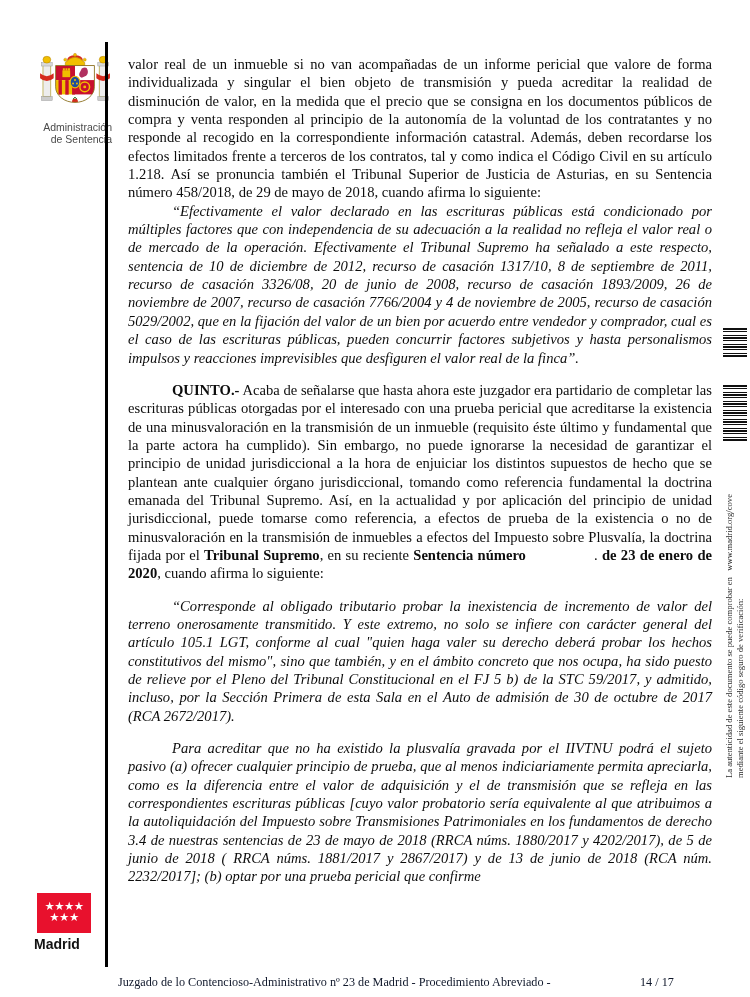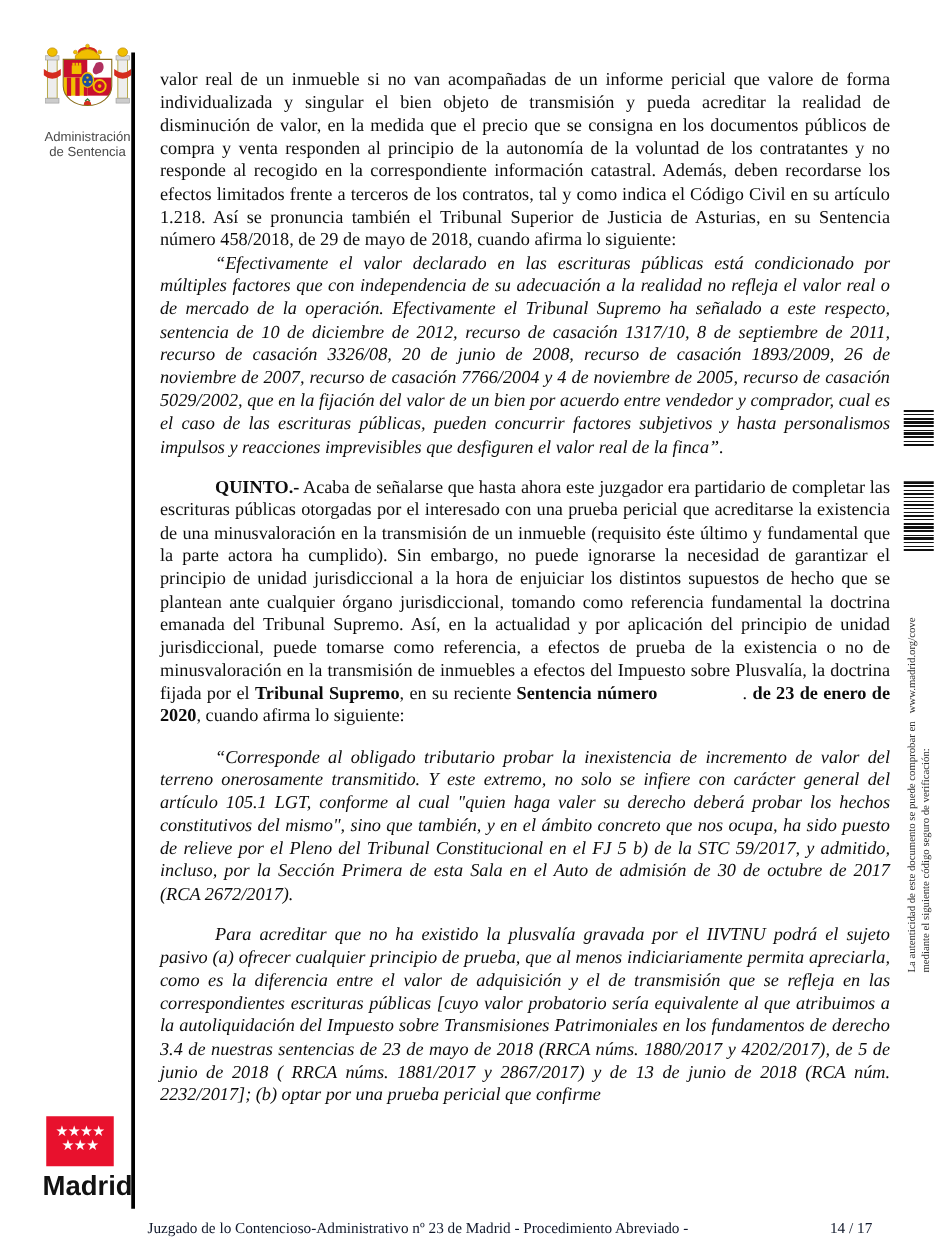--- a/index.html
+++ b/index.html
@@ -10,23 +10,23 @@
     background: #ffffff;
     overflow: hidden;
     font-family: "Liberation Serif", serif;
     color: #111;
   }
 
   
   .justice-block {
     position: absolute;
     left: 28px;
-    top: 32px;
+    top: 50px;
     width: 84px;
-    text-align: center;
+    text-align: right;
   }
   .justice-caption {
     margin-top: 2px;
     font-family: "Liberation Sans", sans-serif;
     font-size: 10.5px;
     line-height: 11.5px;
     color: #4a4a4a;
   }
 
   
@@ -108,37 +108,37 @@
     font-size: 11.5px;
     line-height: 11px;
     letter-spacing: -0.5px;
   }
   .stars-row.first { padding-top: 8px; }
   .madrid-label {
     margin-top: 3px;
     margin-left: 4px;
     font-family: "Liberation Sans", sans-serif;
     font-weight: bold;
-    font-size: 22px;
+    font-size: 14px;
     color: #121212;
   }
 
   
   .footer {
     position: absolute;
     left: 118px;
     top: 975px;
     width: 600px;
     font-family: "Liberation Serif", serif;
     font-size: 12.2px;
     color: #0f172a;
   }
   .footer .pageno {
     position: absolute;
-    left: 546px;
+    left: 522px;
     top: 0;
   }
 </style>
 </head>
 <body>
 
 <div class="page">
 
   <div class="justice-block">
     <svg viewBox="0 0 74 68" width="74" height="66">

